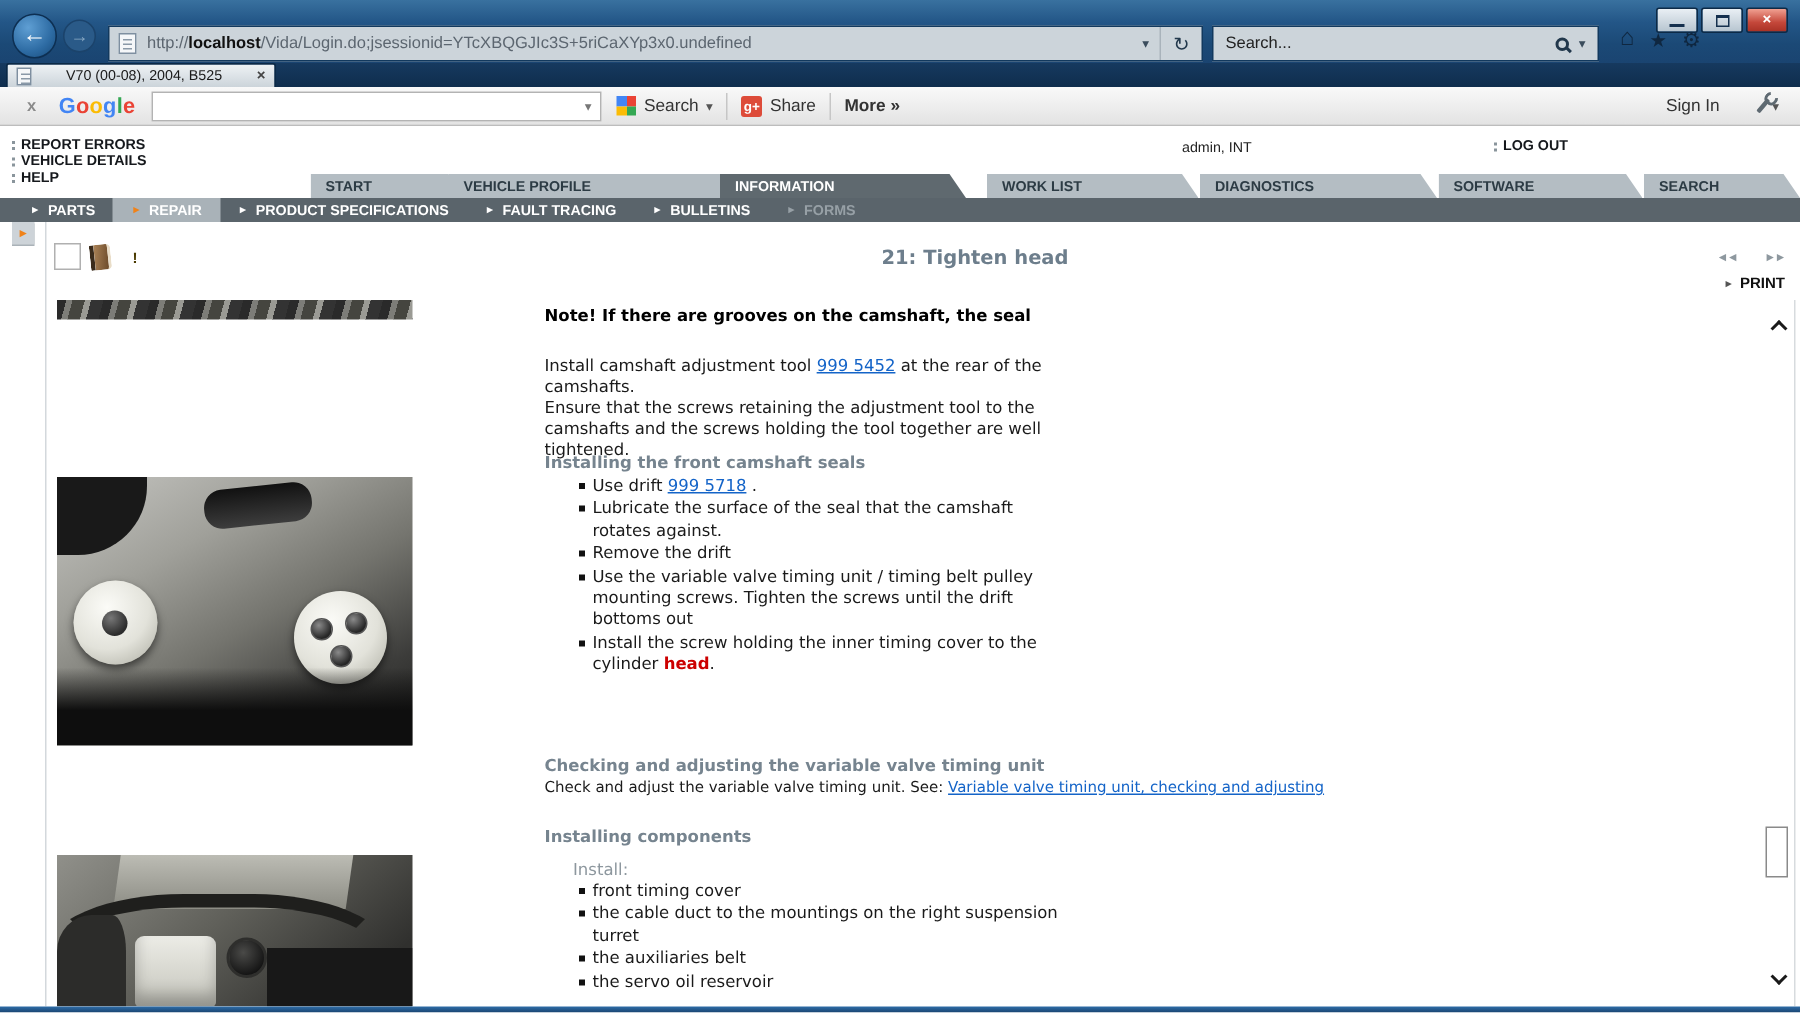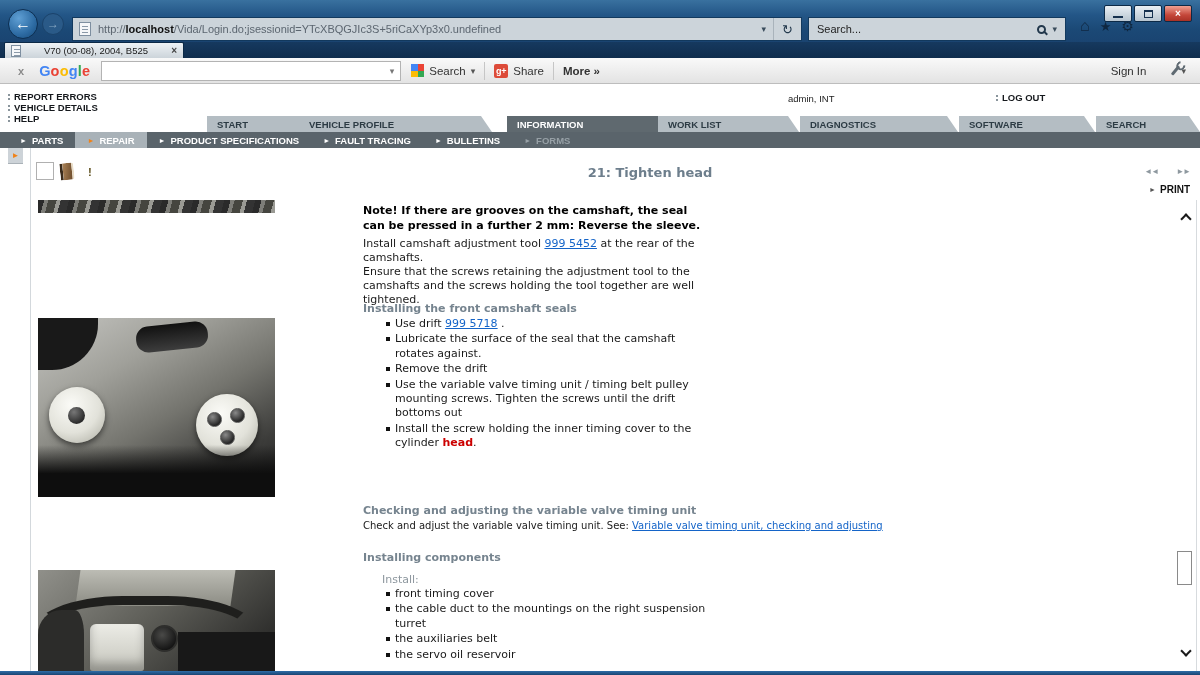--- a/index.html
+++ b/index.html
@@ -295,21 +295,21 @@
         <span class="dots"></span>
         <span>LOG OUT</span>
       </div>
 
     <div class="vtab" style="left:207px;width:103px">
         <span>START</span>
       </div>
     <div class="vtab" style="left:299px;width:193px">
         <span>VEHICLE PROFILE</span>
       </div>
-    <div class="vtab active" style="left:507px;width:164px">
+    <div class="vtab active" style="left:480px;width:164px">
         <span>INFORMATION</span>
       </div>
     <div class="vtab" style="left:658px;width:141px">
         <span>WORK LIST</span>
       </div>
     <div class="vtab" style="left:800px;width:158px">
         <span>DIAGNOSTICS</span>
       </div>
     <div class="vtab" style="left:959px;width:136px">
         <span>SOFTWARE</span>
@@ -385,21 +385,20 @@
       <span class="p3-hose"></span>
       <span class="p3-strut"></span>
       <span class="p3-reservoir"></span>
       <span class="p3-cap"></span>
       <span class="p3-airbox"></span>
     </div>
 
     <div class="article">
       <div class="tnote">
         <span>Note! If there are grooves on the camshaft, the seal</span>
-        <span>can be pressed in a further 2 mm: Reverse the sleeve.</span>
       </div>
 
       <div class="tpara p1">
         <span class="pline"><span>Install camshaft adjustment tool </span><a class="doclink">999 5452</a><span> at the rear of the</span></span>
         <span class="pline">camshafts.</span>
       </div>
 
       <div class="tpara p2">
         <span class="pline">Ensure that the screws retaining the adjustment tool to the</span>
         <span class="pline">camshafts and the screws holding the tool together are well</span>

